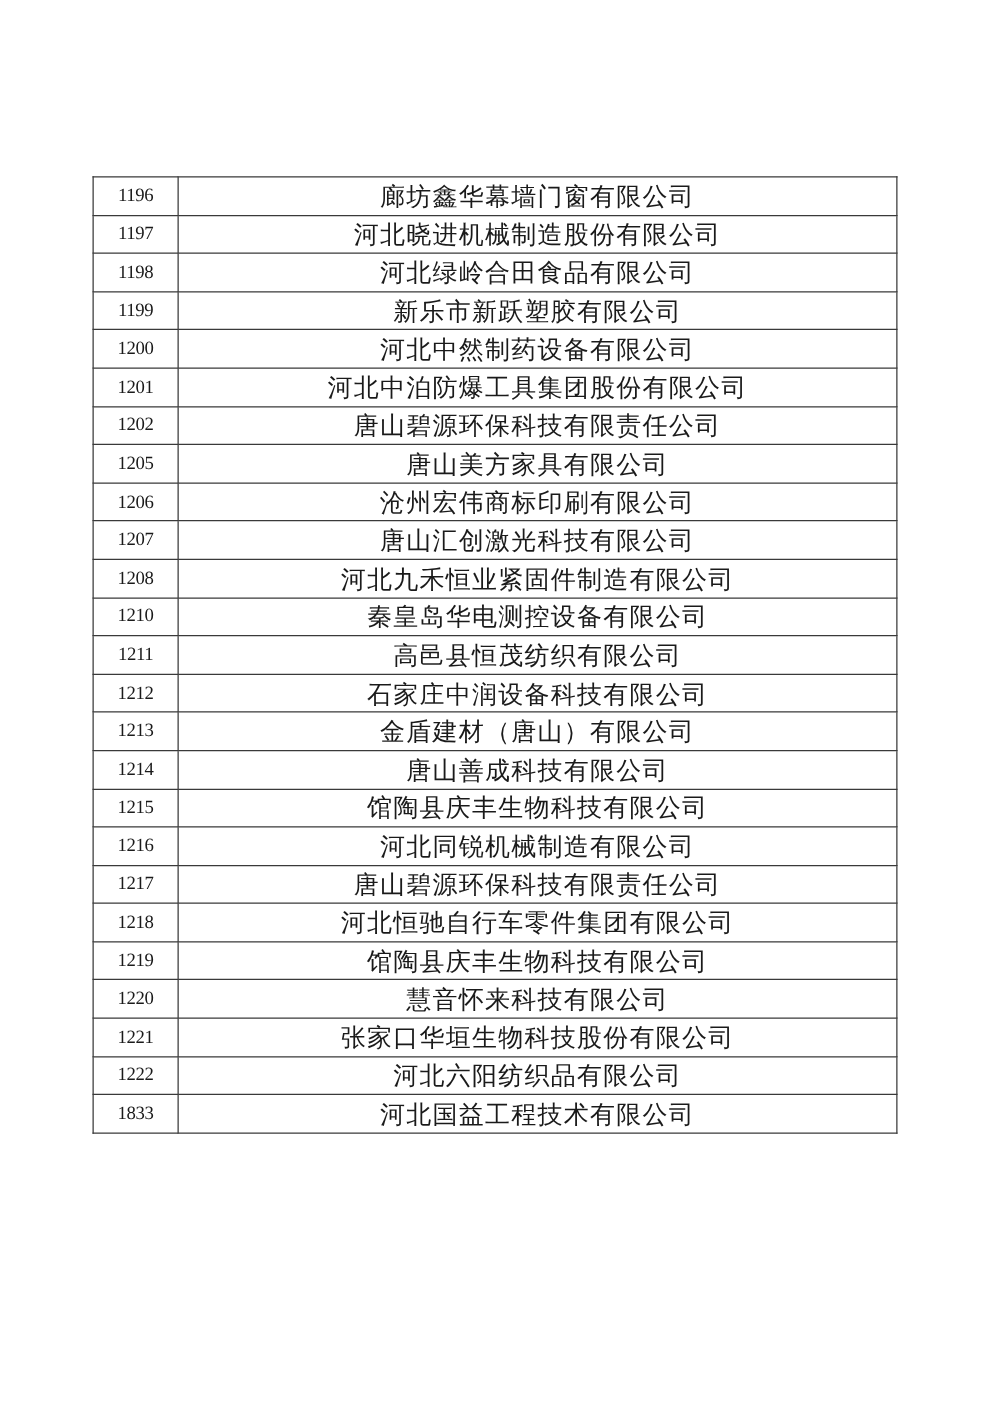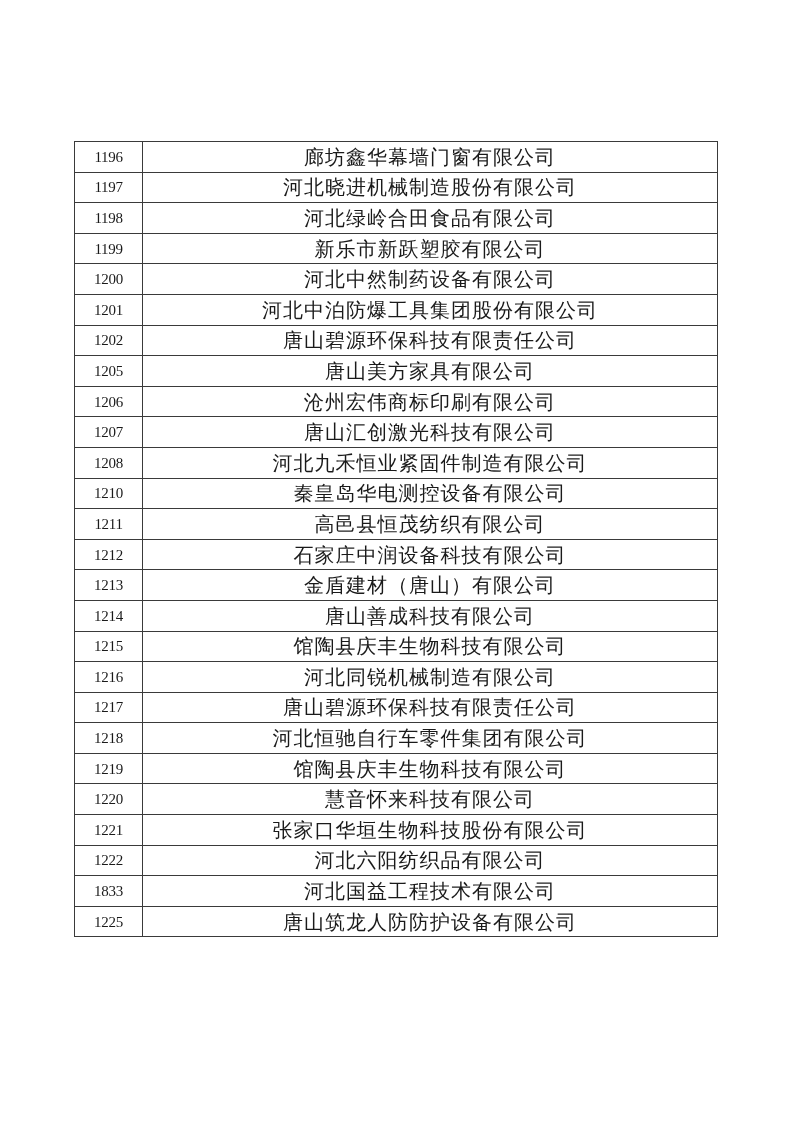--- a/index.html
+++ b/index.html
@@ -151,19 +151,15 @@
           <td class="name">张家口华垣生物科技股份有限公司</td>
         </tr>
       <tr>
           <td class="num">1222</td>
           <td class="name">河北六阳纺织品有限公司</td>
         </tr>
       <tr>
           <td class="num">1833</td>
           <td class="name">河北国益工程技术有限公司</td>
         </tr>
-      <tr>
-          <td class="num">1225</td>
-          <td class="name">唐山筑龙人防防护设备有限公司</td>
-        </tr>
     </tbody>
   </table>
 </div>
 
 </body></html>

